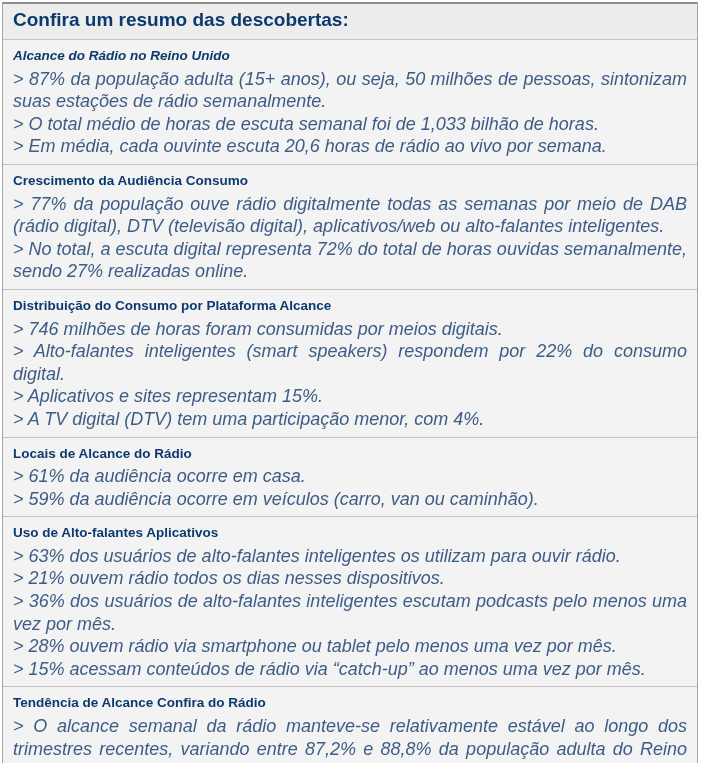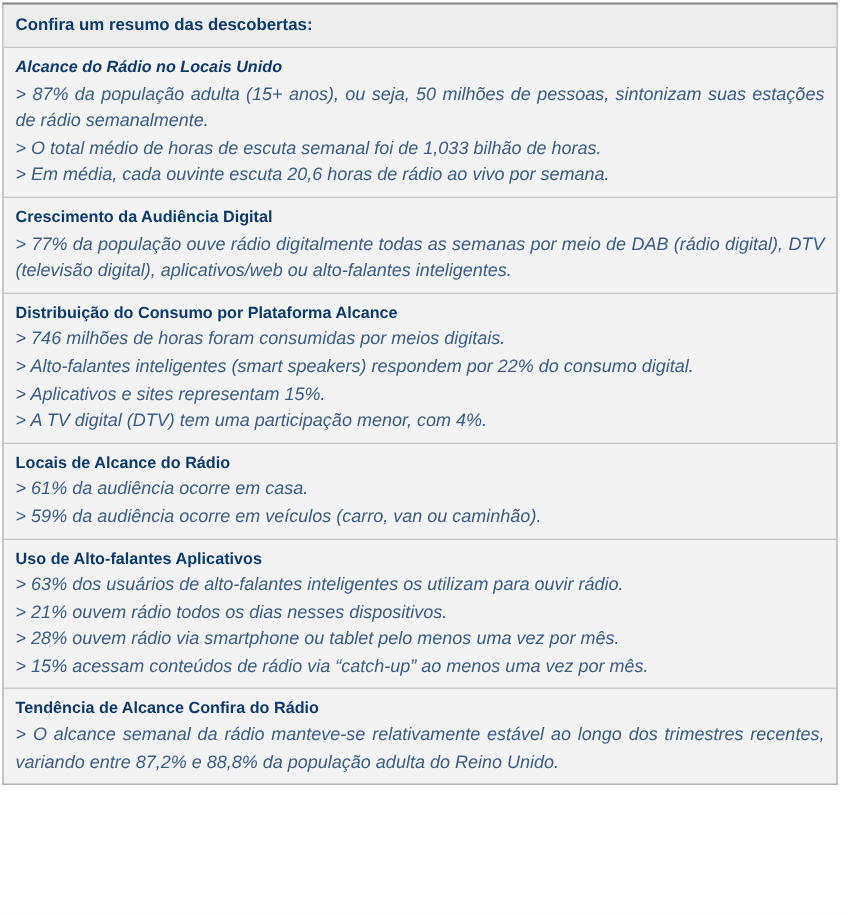--- a/index.html
+++ b/index.html
@@ -26,21 +26,21 @@
     background: var(--panel-bg);
     border: 1px solid var(--border);
     border-top: 2px solid var(--border-top);
   }
   .panel-header {
     background: var(--header-bg);
     padding: 8px 10px 9px 10px;
     border-bottom: 1px solid var(--separator);
   }
   .panel-title {
-    font-size: 14px;
+    font-size: 19px;
     font-weight: bold;
     color: var(--heading);
     line-height: 16px;
     text-align: center;
   }
   .section {
     padding: 5px 10px 6px 10px;
   }
   .section + .section {
     border-top: 1px solid var(--separator);
@@ -49,61 +49,63 @@
     margin: 0;
     font-size: 13.5px;
     font-weight: bold;
     font-style: normal;
     color: var(--heading);
     line-height: 22.6px;
   }
   .section-heading.italic { font-style: italic; }
   .item {
     margin: 0;
-    font-size: 15px;
+    font-size: 18px;
     font-style: italic;
     color: var(--body-text);
     line-height: 22.6px;
     text-align: justify;
   }
 </style>
 </head>
 <body>
 
 <div class="panel">
   <div class="panel-header">
     <span class="panel-title">Confira um resumo das descobertas:</span>
   </div>
   <div id="sections">
       <section class="section">
-    <h3 class="section-heading italic">Alcance do Rádio no Locais Unido</h3>
+    <h3 class="section-heading italic">Alcance do Rádio no Reino Unido</h3>
   <p class="item">&gt; 87% da população adulta (15+ anos), ou seja, 50 milhões de pessoas, sintonizam suas estações de rádio semanalmente.</p>
         <p class="item">&gt; O total médio de horas de escuta semanal foi de 1,033 bilhão de horas.</p>
         <p class="item">&gt; Em média, cada ouvinte escuta 20,6 horas de rádio ao vivo por semana.</p>
       </section>
       <section class="section">
-    <h3 class="section-heading">Crescimento da Audiência Digital</h3>
+    <h3 class="section-heading">Crescimento da Audiência Consumo</h3>
   <p class="item">&gt; 77% da população ouve rádio digitalmente todas as semanas por meio de DAB (rádio digital), DTV (televisão digital), aplicativos/web ou alto-falantes inteligentes.</p>
+        <p class="item">&gt; No total, a escuta digital representa 72% do total de horas ouvidas semanalmente, sendo 27% realizadas online.</p>
       </section>
       <section class="section">
     <h3 class="section-heading">Distribuição do Consumo por Plataforma Alcance</h3>
   <p class="item">&gt; 746 milhões de horas foram consumidas por meios digitais.</p>
         <p class="item">&gt; Alto-falantes inteligentes (smart speakers) respondem por 22% do consumo digital.</p>
         <p class="item">&gt; Aplicativos e sites representam 15%.</p>
         <p class="item">&gt; A TV digital (DTV) tem uma participação menor, com 4%.</p>
       </section>
       <section class="section">
     <h3 class="section-heading">Locais de Alcance do Rádio</h3>
   <p class="item">&gt; 61% da audiência ocorre em casa.</p>
         <p class="item">&gt; 59% da audiência ocorre em veículos (carro, van ou caminhão).</p>
       </section>
       <section class="section">
     <h3 class="section-heading">Uso de Alto-falantes Aplicativos</h3>
   <p class="item">&gt; 63% dos usuários de alto-falantes inteligentes os utilizam para ouvir rádio.</p>
         <p class="item">&gt; 21% ouvem rádio todos os dias nesses dispositivos.</p>
+        <p class="item">&gt; 36% dos usuários de alto-falantes inteligentes escutam podcasts pelo menos uma vez por mês.</p>
         <p class="item">&gt; 28% ouvem rádio via smartphone ou tablet pelo menos uma vez por mês.</p>
         <p class="item">&gt; 15% acessam conteúdos de rádio via “catch-up” ao menos uma vez por mês.</p>
       </section>
       <section class="section">
     <h3 class="section-heading">Tendência de Alcance Confira do Rádio</h3>
   <p class="item">&gt; O alcance semanal da rádio manteve-se relativamente estável ao longo dos trimestres recentes, variando entre 87,2% e 88,8% da população adulta do Reino Unido.</p>
       </section>
     </div>
 </div>
 

